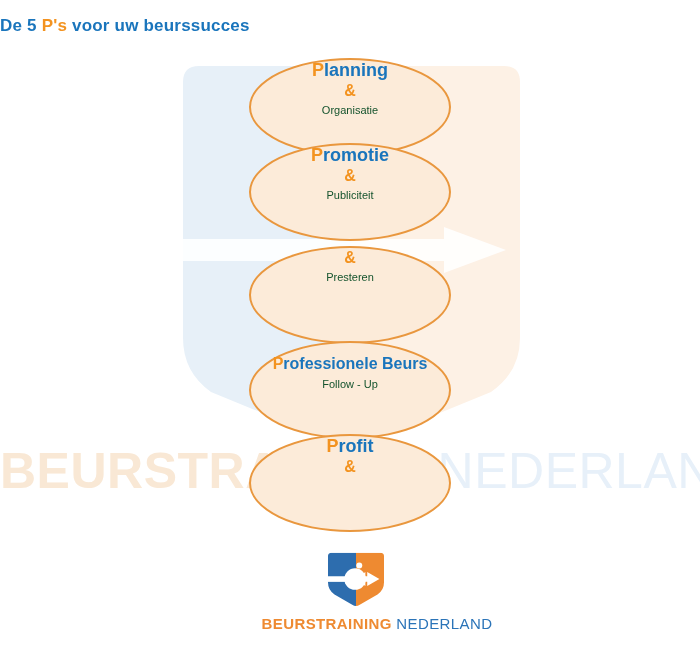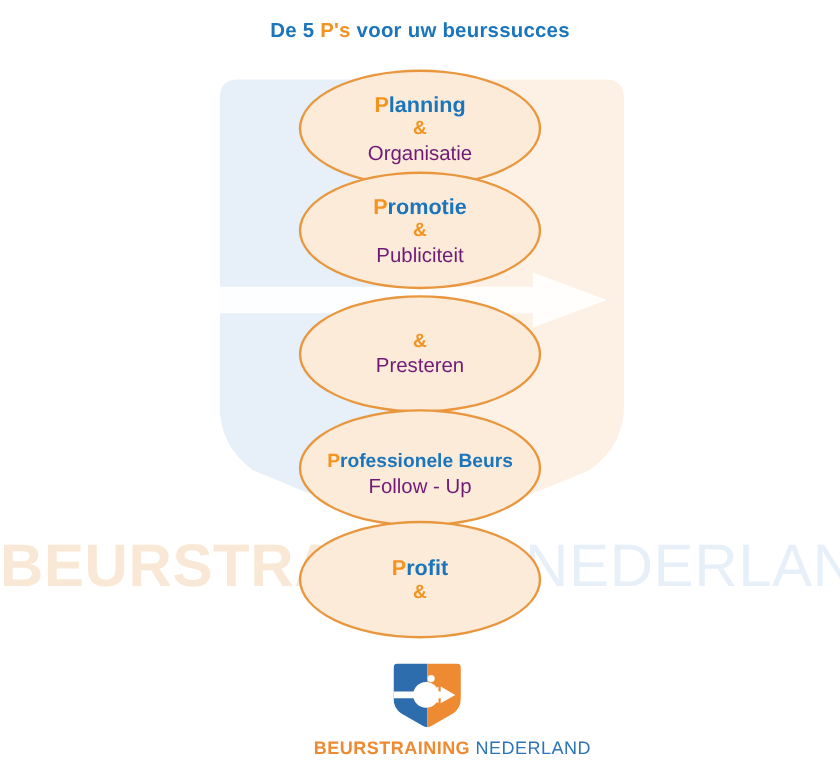--- a/index.html
+++ b/index.html
@@ -6,21 +6,21 @@
   .stage{
     position:relative;
     width:700px;height:649px;
     background:#ffffff;
     overflow:hidden;
     font-family:"Liberation Sans", sans-serif;
   }
   
   .title{
     position:absolute;top:16px;left:0;width:700px;
-    text-align:center;
+    text-align:left;
     font-size:17px;font-weight:bold;letter-spacing:.2px;
     color:#1a75bc;
   }
   .title .hl{color:#f39320;}
   
   .bg-svg{position:absolute;top:0;left:0;}
   
   .watermark{
     position:absolute;top:450px;left:0;width:700px;
     text-align:center;white-space:pre;
@@ -28,29 +28,29 @@
     user-select:none;
   }
   .watermark .wm-orange{color:#f9e8d5;font-weight:bold;}
   .watermark .wm-blue{color:#e7f0f9;font-weight:normal;}
   
   .ellipse{
     position:absolute;left:249px;width:202px;height:98px;
     box-sizing:border-box;
     border:2px solid #e9973e;border-radius:50%;
     background:#fcebd9;
-    display:flex;flex-direction:column;align-items:center;justify-content:center;
+    display:flex;flex-direction:column;align-items:center;justify-content:flex-start;
     text-align:center;
   }
   .e1{top:58px;} .e2{top:143px;} .e3{top:246px;} .e4{top:341px;} .e5{top:434px;}
   .line1{font-size:18px;font-weight:bold;line-height:21px;white-space:nowrap;color:#1a75bc;}
   .e4 .line1{font-size:16px;margin-top:10px;}
   .lead{color:#f39320;}
   .amp{font-size:16px;font-weight:bold;line-height:19px;color:#f39320;}
-  .sub{font-size:17px;line-height:21px;white-space:nowrap;color:#701a75;}
+  .sub{font-size:11px;line-height:21px;white-space:nowrap;color:#14532d;}
   
   .logo-icon{position:absolute;left:326px;top:551px;}
   .logo-text{
     position:absolute;top:615px;left:0;width:700px;
     text-align:center;white-space:pre;
     font-size:15px;letter-spacing:.4px;line-height:18px;padding-left:27px;
   }
   .logo-text .lt-orange{color:#ee8a31;font-weight:bold;}
   .logo-text .lt-blue{color:#2b74b8;font-weight:normal;}
 </style>

